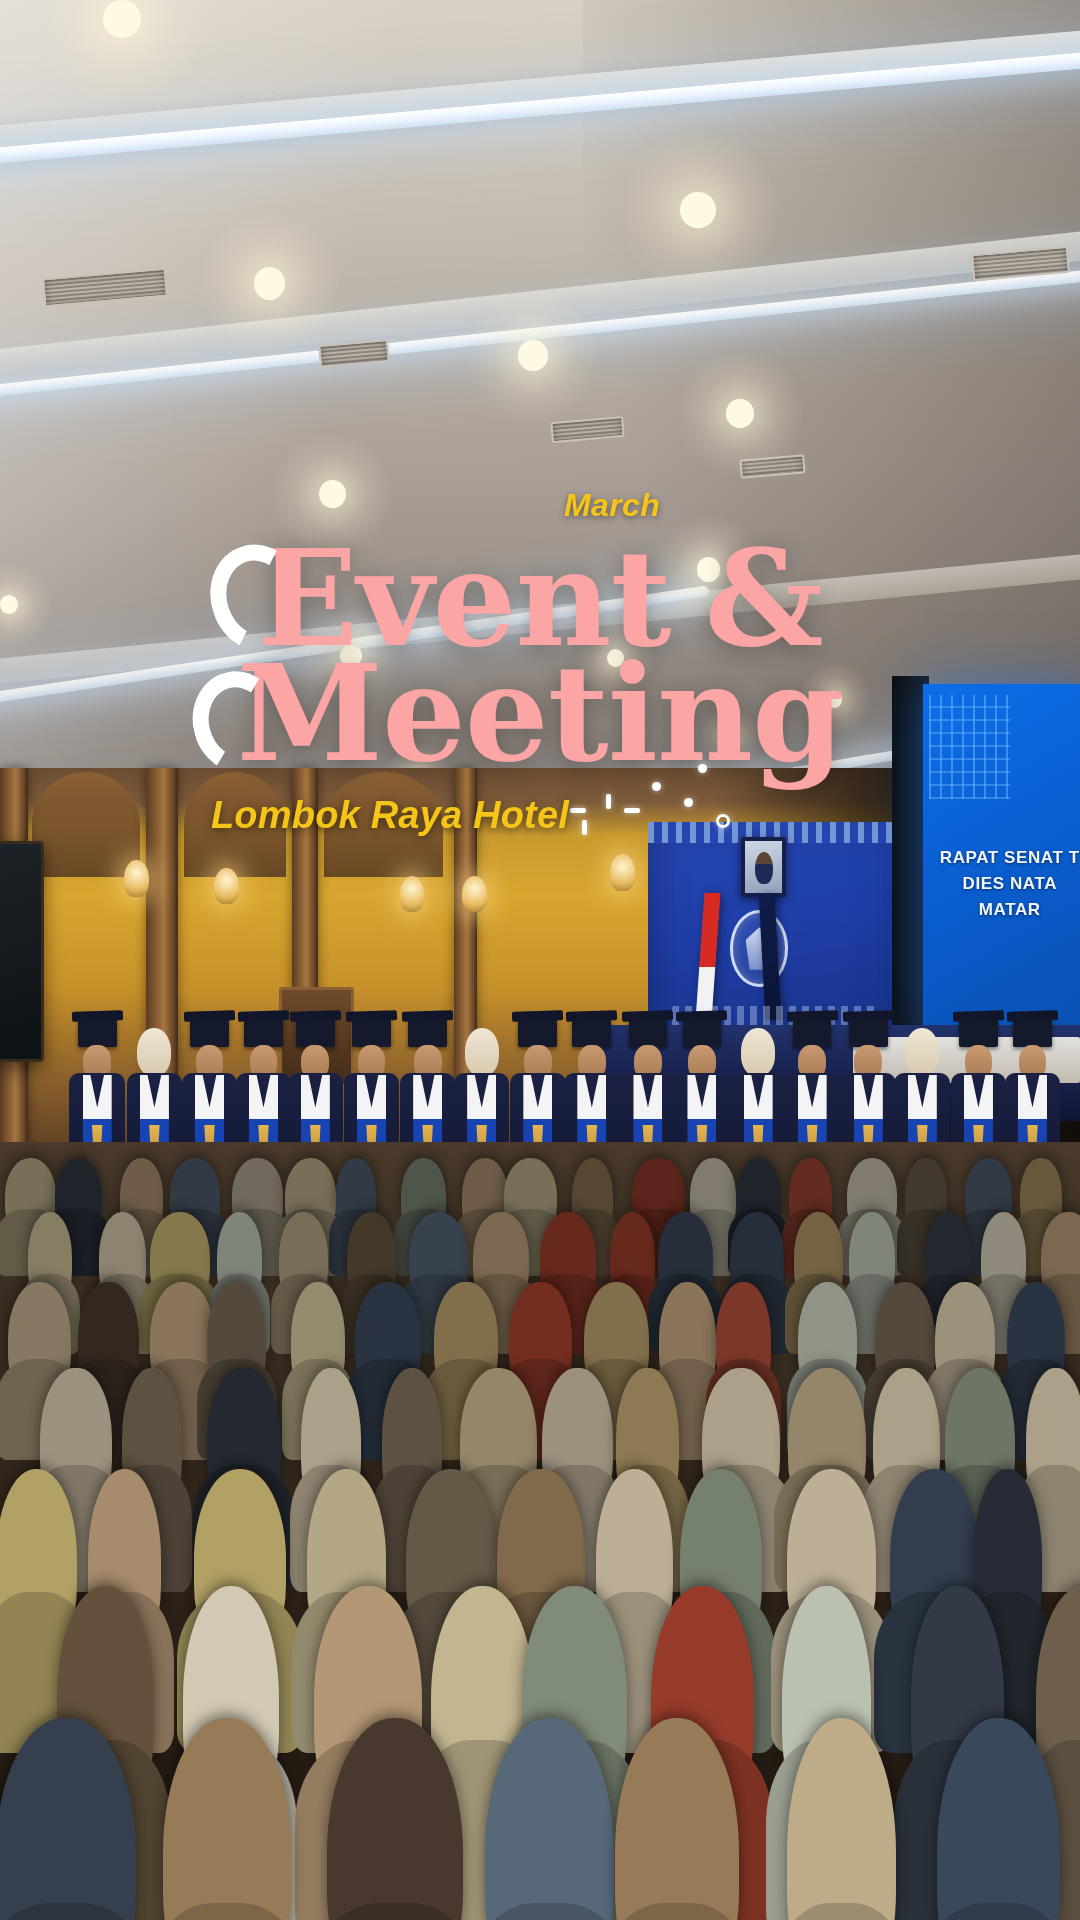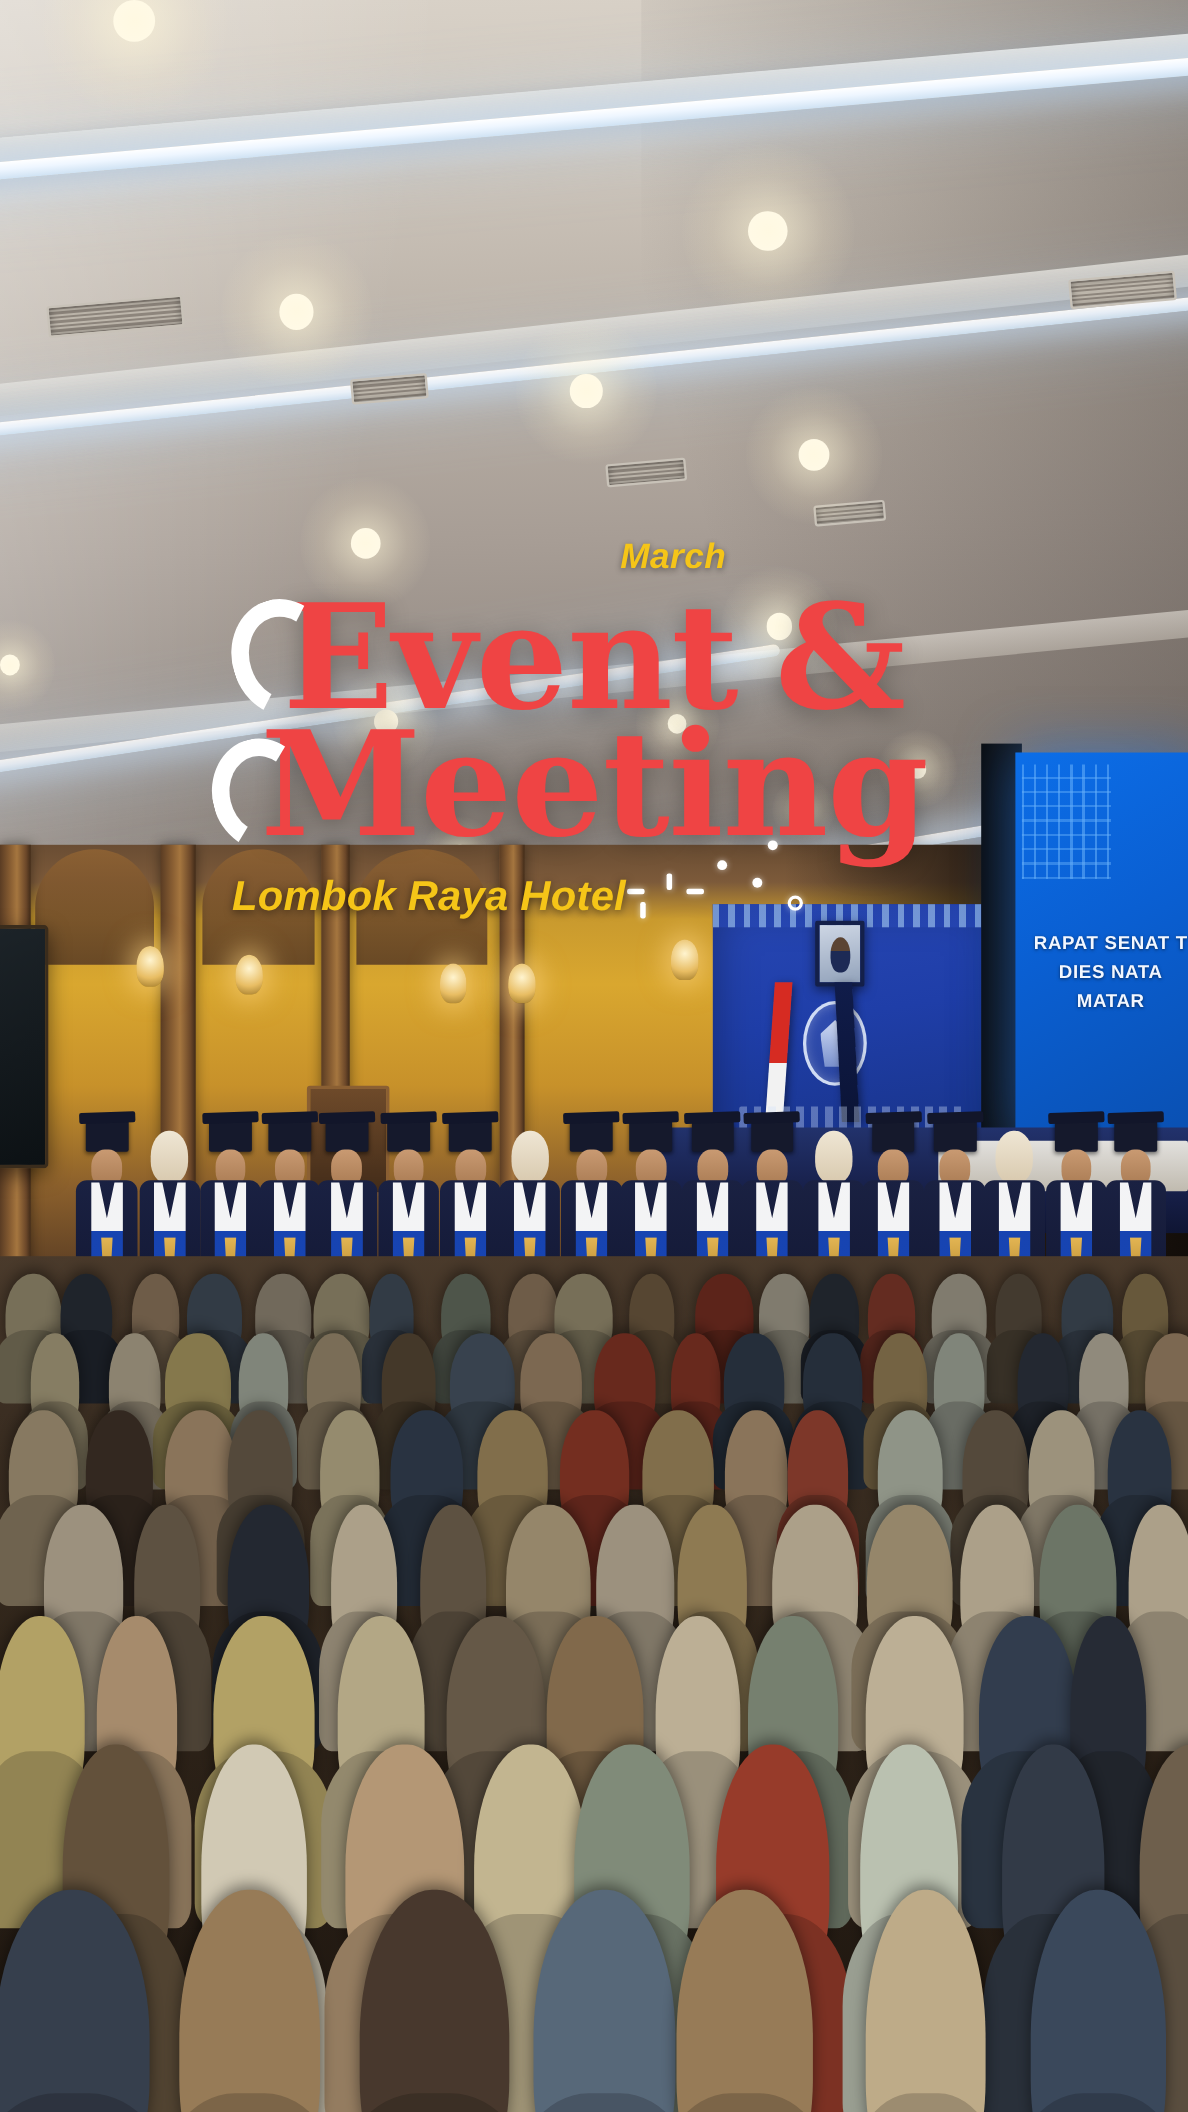--- a/index.html
+++ b/index.html
@@ -185,21 +185,21 @@
   .overlay{position:absolute;inset:0;}
 
   .kicker{position:absolute;left:0;right:0;top:487px;text-align:center;
     font-family:"Liberation Sans",sans-serif;font-weight:700;font-style:italic;
     font-size:32px;letter-spacing:.4px;color:#f5c518;
     text-shadow:0 2px 6px rgba(0,0,0,.45);}
   .kicker span{display:inline-block;transform:translateX(72px);}
 
   .title{position:absolute;left:0;right:0;top:538px;text-align:center;
     font-family:"DejaVu Serif","Liberation Serif",serif;font-weight:700;
-    color:#ef4444;line-height:.92;letter-spacing:-1px;
+    color:#fca5a5;line-height:.92;letter-spacing:-1px;
     text-shadow:0 4px 22px rgba(0,0,0,.30);}
   .title .l1{display:block;font-size:132px;}
   .title .l2{display:block;font-size:132px;margin-top:-6px;}
   .title .amp{display:inline-block;margin-left:34px;}
   .swash{position:relative;display:inline-block;}
   .swash::before{content:"";position:absolute;left:-46px;top:6px;width:62px;height:76px;
     border:16px solid #ffffff;border-right-color:transparent;border-bottom-color:transparent;
     border-radius:50%;transform:rotate(-18deg);}
   .swash.m::before{left:-44px;top:18px;width:58px;height:70px;transform:rotate(-14deg);}
 

